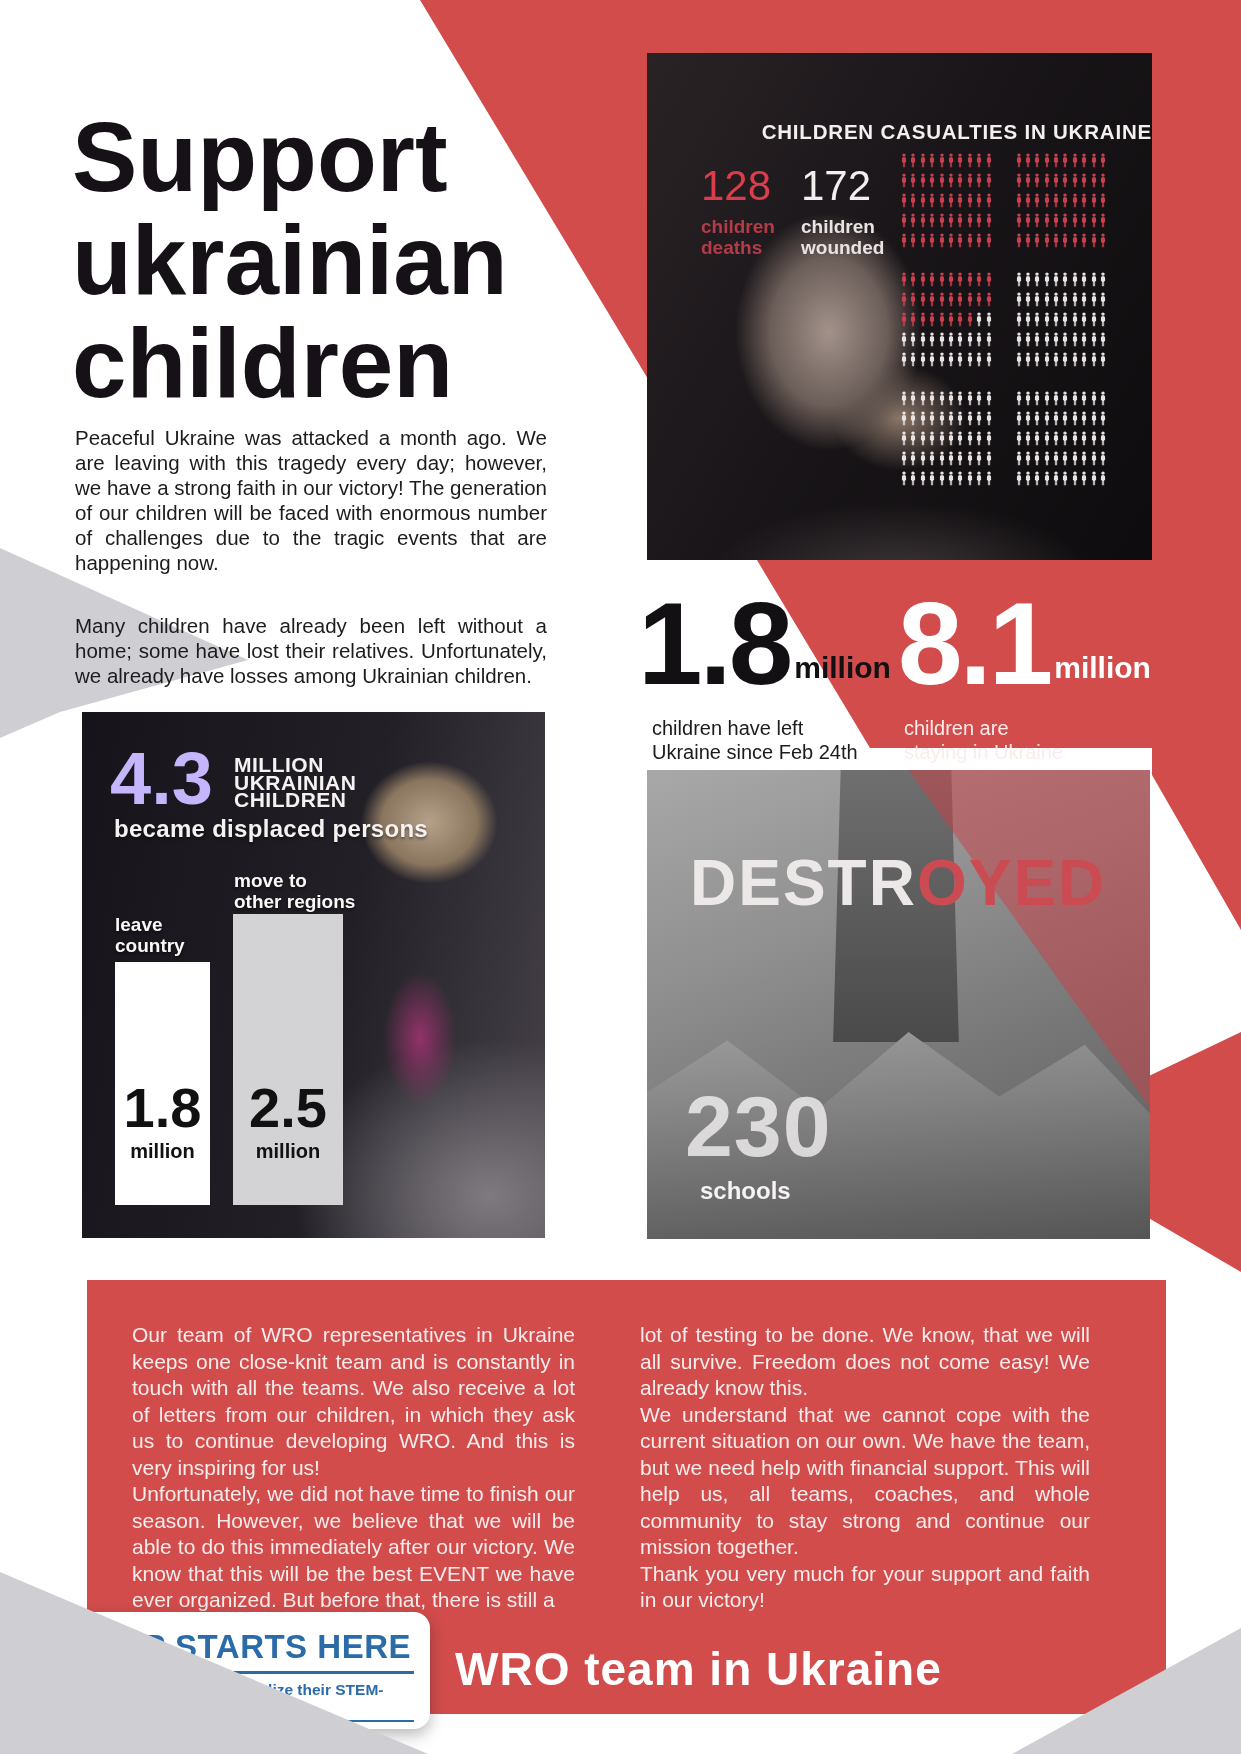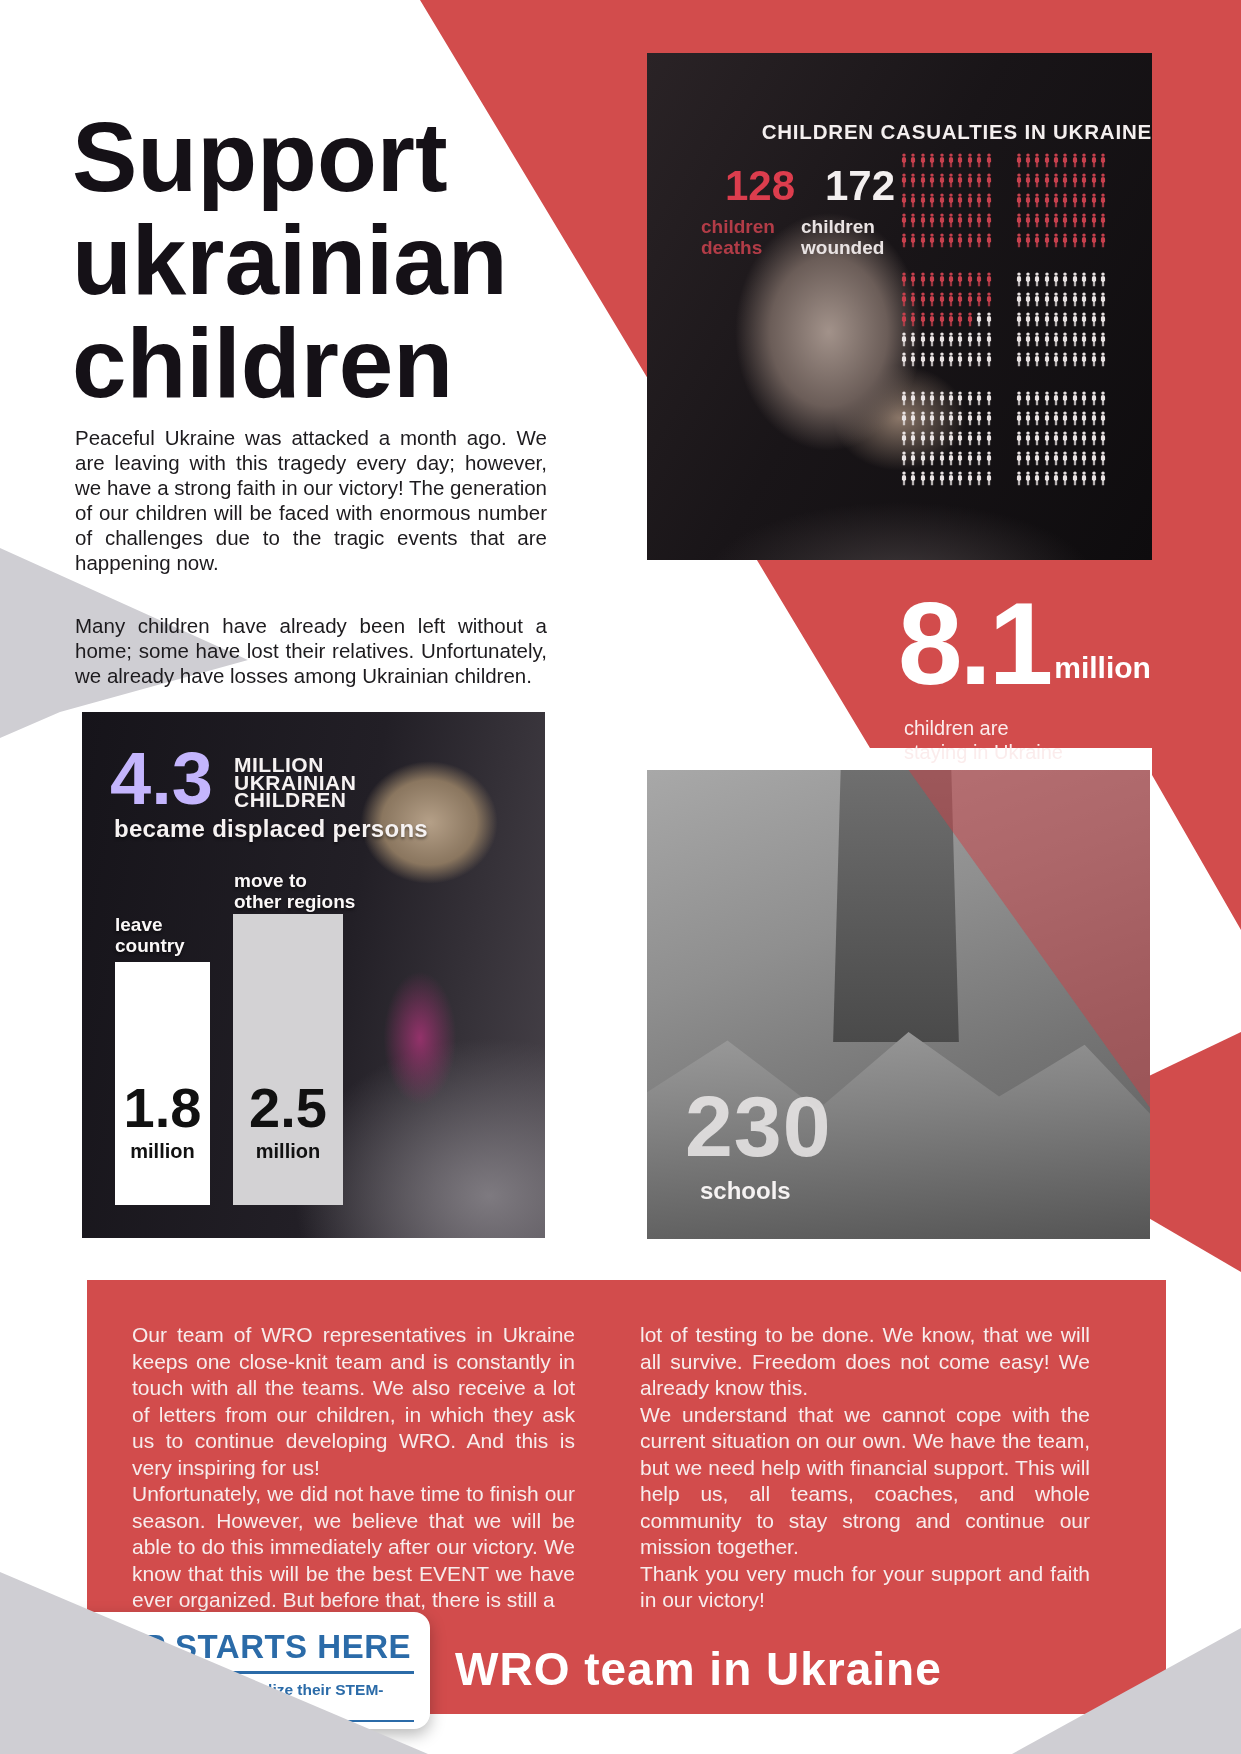--- a/index.html
+++ b/index.html
@@ -26,21 +26,21 @@
   
   .cas-panel{left:647px;top:53px;width:505px;height:507px;background:#141114;overflow:hidden;}
   .cas-photo{position:absolute;inset:0;background:
      radial-gradient(ellipse 130px 165px at 36% 55%, #a2928a 0%, #6b5d58 45%, rgba(0,0,0,0) 72%),
      radial-gradient(ellipse 95px 75px at 50% 72%, #8a7668 0%, rgba(0,0,0,0) 70%),
      radial-gradient(ellipse 300px 120px at 50% 104%, #3f383a 0%, rgba(0,0,0,0) 65%),
      linear-gradient(120deg,#2a2326 0%,#191518 45%,#0e0c0e 100%);}
   .cas-title{left:0;top:50px;width:100%;text-align:right;color:#f4efef;font-size:20.5px;
              font-weight:800;letter-spacing:.8px;}
   .cas-stat{top:112px;line-height:1;}
-  .cas-stat .val{font-size:42px;font-weight:700;letter-spacing:0;margin-left:24px;}
+  .cas-stat .val{font-size:42px;font-weight:400;letter-spacing:0;}
   .cas-stat .lbl{margin-top:9px;font-size:19px;font-weight:700;line-height:21px;}
   .cas-deaths{left:54px;}
   .cas-deaths .val{color:#dc3d4d;}
   .cas-deaths .lbl{color:#b23c47;}
   .cas-wounded{left:154px;}
   .cas-wounded .val{color:#f3efef;}
   .cas-wounded .lbl{color:#e9e3e3;}
   .picto{left:253px;top:100px;display:flex;gap:22px;}
   .picto-group{margin-bottom:24px;}
   .picto-row{display:flex;gap:1.4px;margin-bottom:5px;}
@@ -1123,20 +1123,25 @@
               </svg>
               <svg class="picon" style="color:#e8e2e2">
                 <use href="#person-shape"></use>
               </svg>
             </div>
           </div>
         </div>
       </div>
   </section>
 
+  <div class="abs stat-block stat-left">
+    <span class="stat-val">1.8</span><span class="stat-unit">million</span>
+    <div class="stat-cap pre">children have left
+Ukraine since Feb 24th</div>
+  </div>
   <div class="abs stat-block stat-right">
     <span class="stat-val">8.1</span><span class="stat-unit">million</span>
     <div class="stat-cap pre">children are
 staying in Ukraine</div>
   </div>
 
   <section class="abs disp-panel">
     <div class="disp-photo"></div>
     <div class="abs disp-val">4.3</div>
     <div class="abs disp-lbl pre">MILLION
@@ -1157,20 +1162,21 @@
       <div class="bar-val">2.5</div>
       <div class="bar-unit">million</div>
     </div>
   </section>
 
   <section class="abs des-panel">
     <div class="des-photo"></div>
     <div class="des-building"></div>
     <div class="des-rubble"></div>
     <div class="des-overlay"></div>
+    <h2 class="abs des-word"><span class="w">DESTR</span><span class="r">OYED</span></h2>
     <div class="abs des-stat des-stat-0">
       <div class="num">230</div>
       <div class="lab">schools</div>
     </div>
   </section>
 
   <section class="abs msg-box">
     <div class="msg-col msg-col-2">
       <p>lot of testing to be done. We know, that we will all survive. Freedom does not come easy! We already know this.</p>
       <p>We understand that we cannot cope with the current situation on our own. We have the team, but we need help with financial support. This will help us, all teams, coaches, and whole community to stay strong and continue our mission together.</p>

